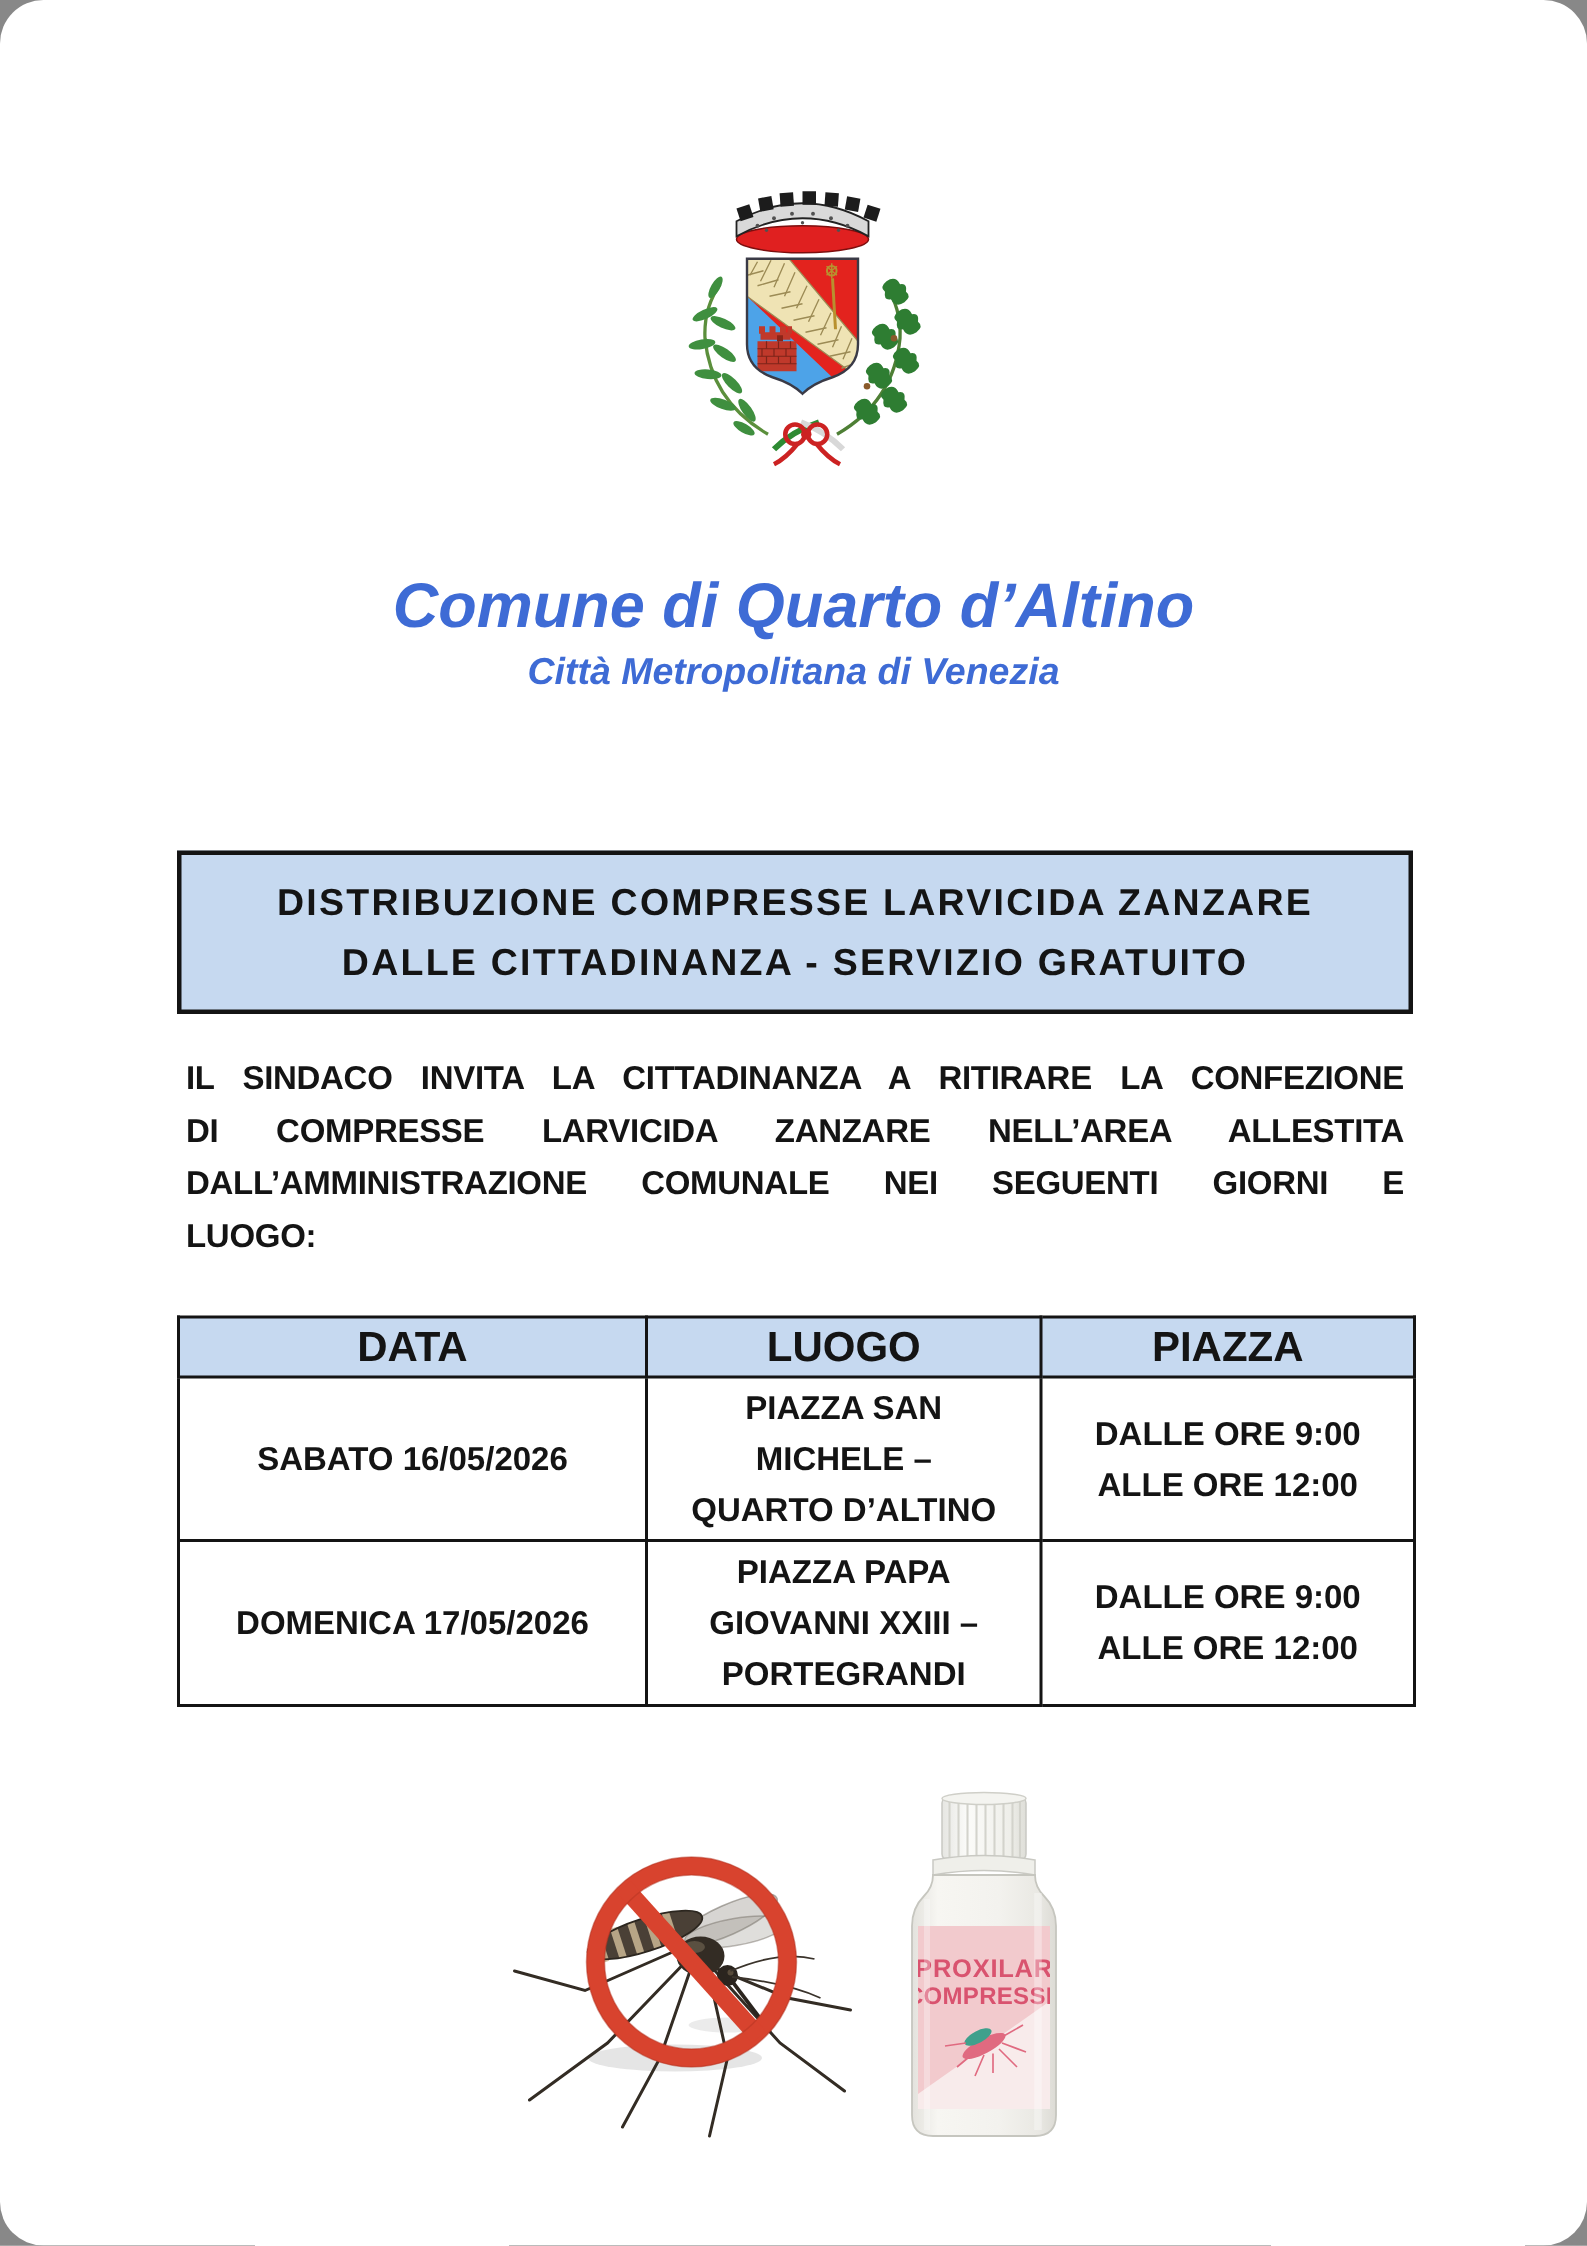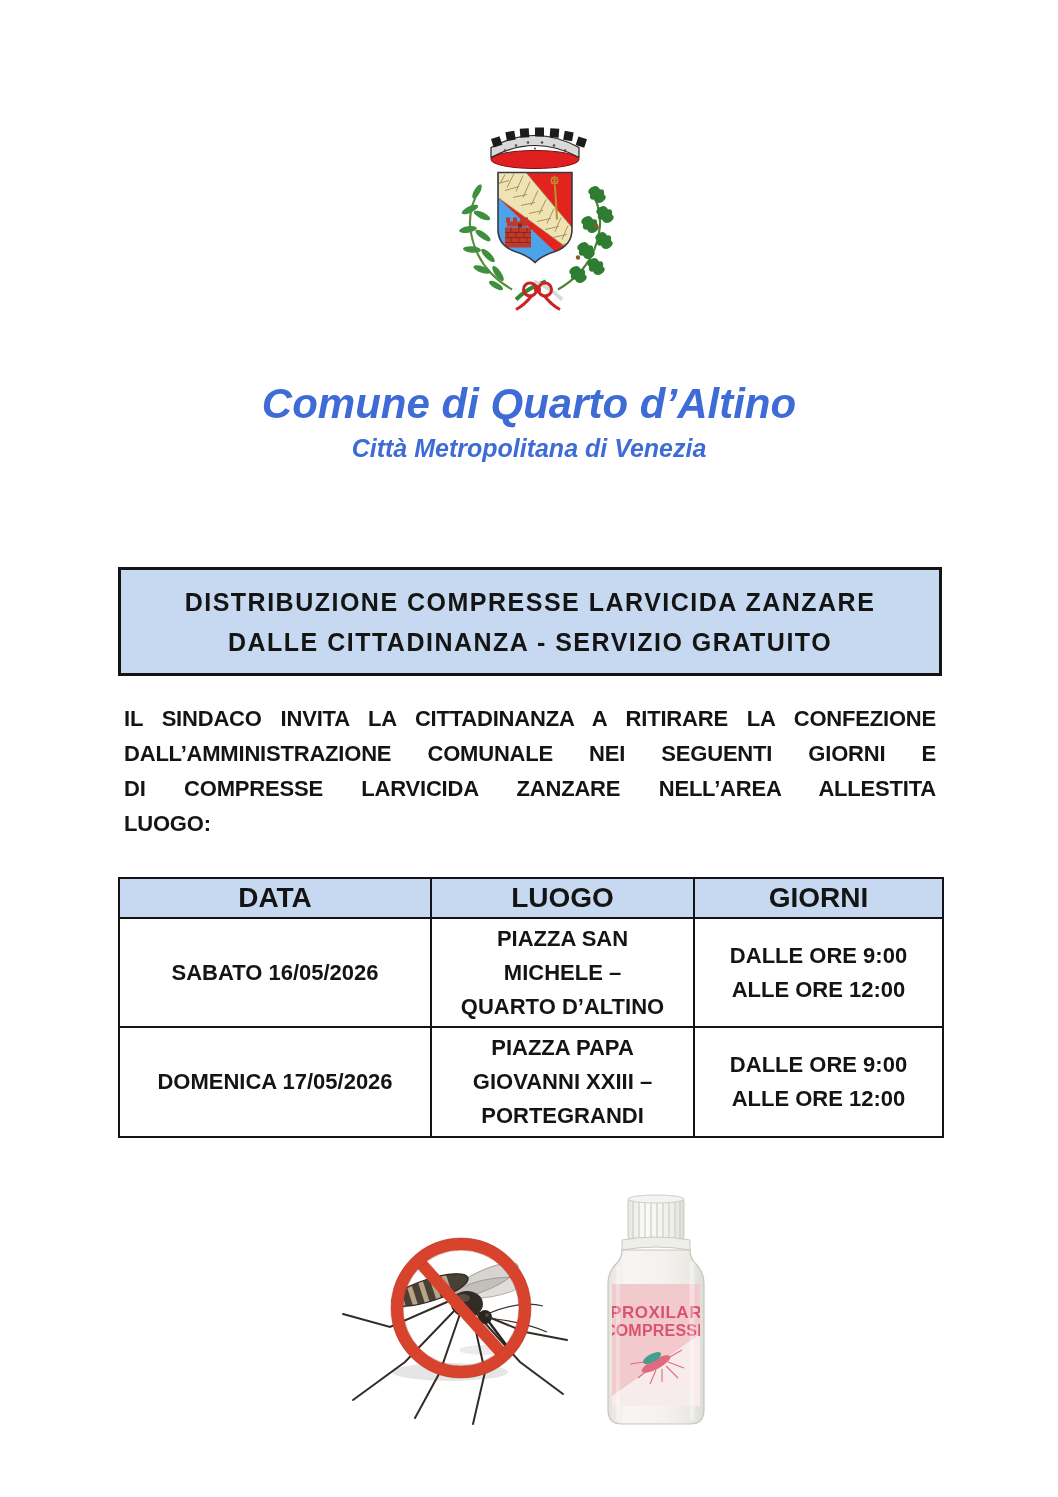--- a/index.html
+++ b/index.html
@@ -3,20 +3,21 @@
 <meta charset="utf-8">
 <style>
   html,body{margin:0;padding:0;background:#888;}
   .page{
     position:relative;
     width:1058px;height:1497px;
     margin:0 auto;
     background:#ffffff;
     font-family:"Liberation Sans", sans-serif;
     overflow:hidden;
+    border-radius:29px;
   }
   
   .crest{position:absolute;left:450px;top:116px;width:180px;height:198px;}
   
   .title{
     position:absolute;left:0;top:380px;width:1058px;
     text-align:center;
     font-size:42px;font-weight:bold;font-style:italic;
     color:var(--title-blue,#3E6BD5);
     letter-spacing:0px;
@@ -190,36 +191,36 @@
   <div class="title">Comune di Quarto d’Altino</div>
   <div class="subtitle">Città Metropolitana di Venezia</div>
 
   <div class="banner">
     <div class="line">DISTRIBUZIONE COMPRESSE LARVICIDA ZANZARE</div>
     <div class="line">DALLE CITTADINANZA - SERVIZIO GRATUITO</div>
   </div>
 
   <div class="bodytext">
     <div class="bline just">IL SINDACO INVITA LA CITTADINANZA A RITIRARE LA CONFEZIONE</div>
+    <div class="bline just">DI COMPRESSE LARVICIDA ZANZARE NELL’AREA ALLESTITA</div>
     <div class="bline just">DALL’AMMINISTRAZIONE COMUNALE NEI SEGUENTI GIORNI E</div>
-    <div class="bline just">DI COMPRESSE LARVICIDA ZANZARE NELL’AREA ALLESTITA</div>
     <div class="bline">LUOGO:</div>
   </div>
 
   <table class="sched">
     <colgroup>
       <col class="col-data">
         <col class="col-luogo">
         <col class="col-orario">
     </colgroup>
     <tbody>
         <tr>
       <th>DATA</th>
       <th>LUOGO</th>
-      <th>GIORNI</th>
+      <th>PIAZZA</th>
     </tr>
     <tr class="r1">
       <td>SABATO 16/05/2026</td>
       <td>PIAZZA SAN
 MICHELE –
 QUARTO D’ALTINO</td>
       <td>DALLE ORE 9:00
 ALLE ORE 12:00</td>
     </tr>
     <tr class="r2">

